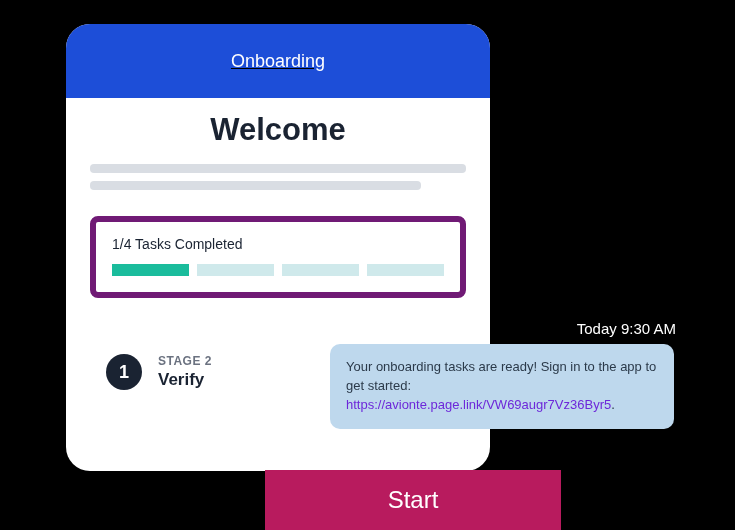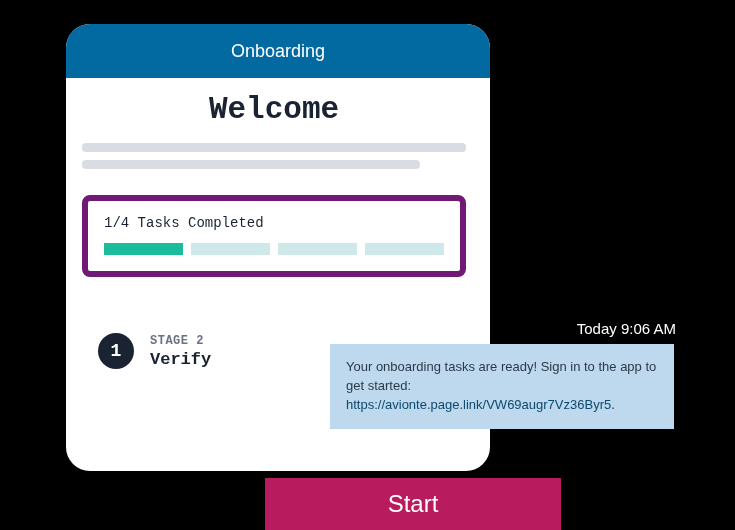--- a/index.html
+++ b/index.html
@@ -16,34 +16,34 @@
     left: 66px;
     top: 24px;
     width: 424px;
     height: 447px;
     background: #ffffff;
     border-radius: 24px;
     overflow: hidden;
     box-shadow: 0 2px 8px rgba(0,0,0,0.1);
   }
   .card-header {
-    background: #0369a1;
-    height: 54px;
+    background: #1d4ed8;
+    height: 74px;
     display: flex;
     align-items: center;
     justify-content: center;
+    text-decoration: underline;
   }
   .card-header-title {
     color: #ffffff;
     font-size: 18px;
     font-weight: 500;
   }
   .card-body {
-    padding: 14px 24px 24px 16px;
-    font-family: Liberation Mono, monospace;
+    padding: 14px 24px 24px 24px;
   }
   .welcome-title {
     text-align: center;
     font-size: 31px;
     font-weight: 700;
     color: #1a2332;
     margin-bottom: 16px;
   }
   .placeholder-line {
     height: 9px;
@@ -112,38 +112,38 @@
     color: #ffffff;
     font-size: 15px;
     font-weight: 500;
   }
   .message-bubble {
     position: absolute;
     left: 330px;
     top: 344px;
     width: 344px;
     background: #bed8ed;
-    border-radius: 0;
+    border-radius: 10px;
     padding: 14px 16px;
     font-size: 13px;
     line-height: 1.45;
     color: #2b3a4a;
   }
   .message-link {
-    color: #0c4a6e;
+    color: #6d28d9;
     word-break: break-all;
     cursor: pointer;
     margin-top: 16px;
   }
   .start-button {
     position: absolute;
     left: 265px;
     bottom: 0;
     width: 296px;
-    height: 52px;
+    height: 60px;
     background: #b81b5e;
     color: #ffffff;
     font-size: 24px;
     font-weight: 500;
     display: flex;
     align-items: center;
     justify-content: center;
     border: none;
     cursor: pointer;
   }
@@ -173,21 +173,21 @@
     <div class="stage-row">
       <div class="stage-badge">1</div>
       <div class="stage-text">
         <div class="stage-label">STAGE 2</div>
         <div class="stage-name">Verify</div>
       </div>
     </div>
   </div>
 </div>
 
-<div class="timestamp">Today 9:06 AM</div>
+<div class="timestamp">Today 9:30 AM</div>
 
 <div class="message-bubble">
   <span>Your  onboarding tasks are ready! Sign in to the app to get started:</span><br>
   <span class="message-link">https://avionte.page.link/VW69augr7Vz36Byr5</span><span>.</span><br>
 </div>
 
 <button class="start-button">
   <span>Start</span>
 </button>
 

